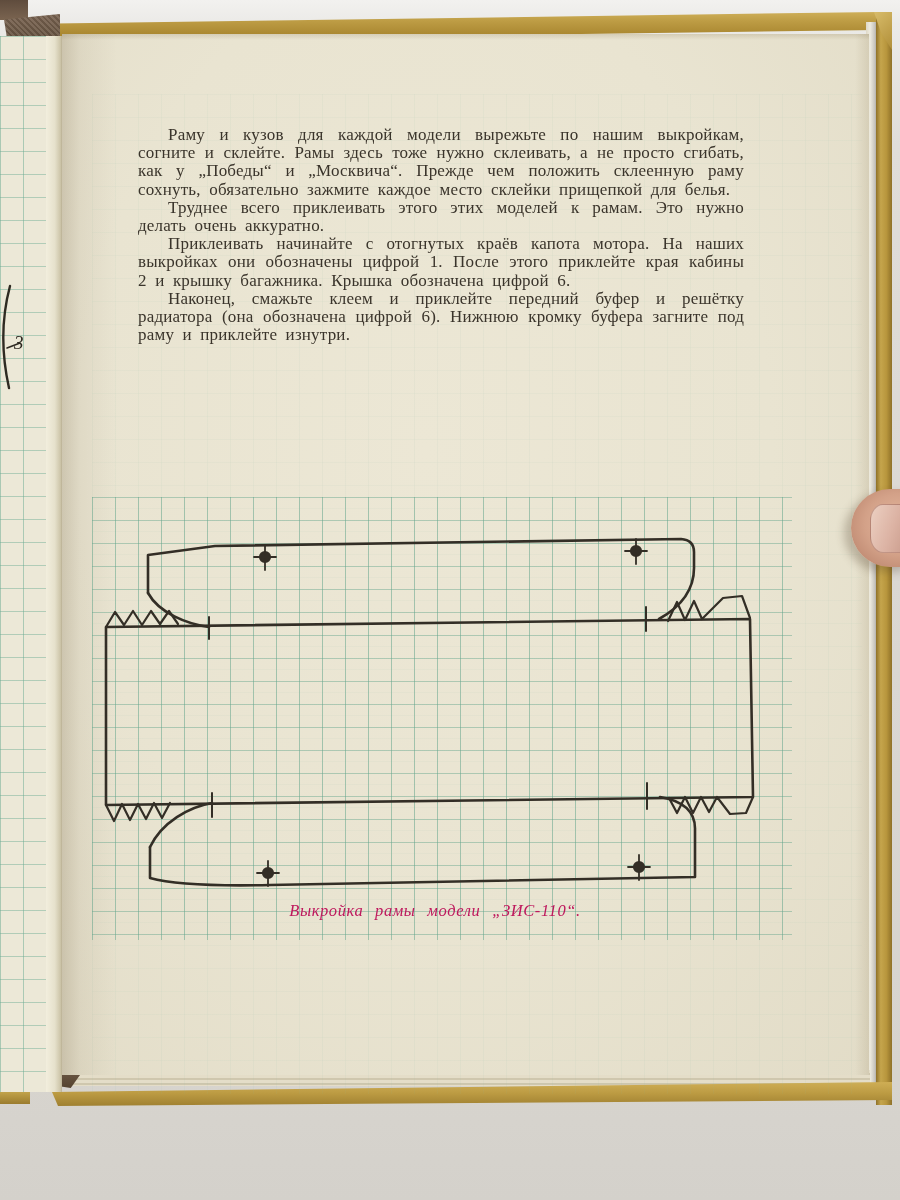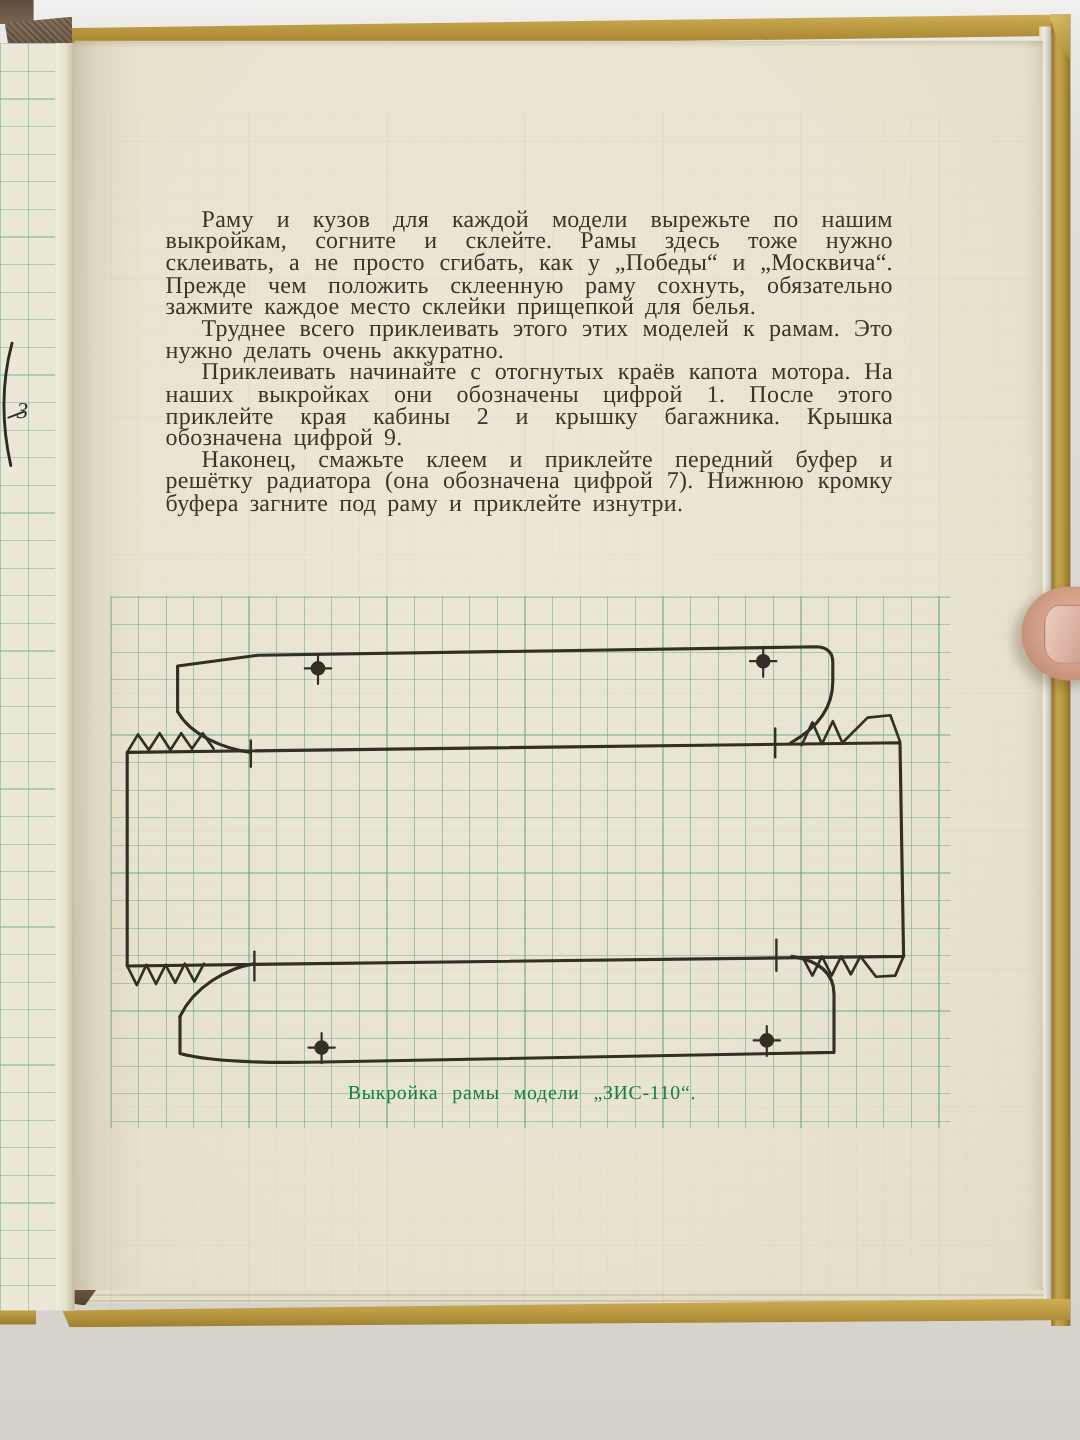--- a/index.html
+++ b/index.html
@@ -62,32 +62,32 @@
     background:linear-gradient(180deg,rgba(120,100,60,.18),rgba(120,100,60,0));}
   .page-right-shade{right:0;top:0;width:14px;height:100%;
     background:linear-gradient(270deg,rgba(120,100,60,.14),rgba(120,100,60,0));}
   .faint-grid{left:30px;top:60px;width:770px;height:1000px;opacity:.5;
     background-image:
       repeating-linear-gradient(to right,rgba(140,185,165,.14) 0 1px,transparent 1px 23px),
       repeating-linear-gradient(to bottom,rgba(140,185,165,.13) 0 1px,transparent 1px 23px);}
 
   
   .text-block{left:138px;top:126px;width:606px;color:#3a342b;
-    font-size:20px;line-height:18.2px;text-align:justify;
-    letter-spacing:.2px;word-spacing:4px;margin-top:48px;}
+    font-size:17px;line-height:18.2px;text-align:justify;
+    letter-spacing:.2px;word-spacing:4px;}
   .text-block p{margin:0;text-indent:30px;}
 
   
   .diagram-grid{left:92px;top:497px;width:700px;height:443px;
     background-image:
       repeating-linear-gradient(to right,rgba(100,165,140,.52) 0 1px,transparent 1px 23px),
       repeating-linear-gradient(to bottom,rgba(100,165,140,.46) 0 1px,transparent 1px 23px);}
   svg.pattern{left:85px;top:500px;width:745px;height:440px;overflow:visible;}
   .figure-caption{left:85px;top:901px;width:700px;text-align:center;
-    font-size:16.5px;color:#15803d;letter-spacing:.6px;word-spacing:7px;}
+    font-style:italic;font-size:16.5px;color:#be185d;letter-spacing:.6px;word-spacing:7px;}
   svg.fragment{left:0;top:248px;width:60px;height:120px;overflow:visible;}
 
   
   .thumb{left:851px;top:489px;width:60px;height:78px;z-index:9;
     background:radial-gradient(ellipse at 78% 45%,#e6b89f 0%,#d3a188 50%,#c08b73 80%,#aa7860 100%);
     border-radius:40px 4px 4px 40px / 40px 4px 4px 40px;
     box-shadow:-7px 5px 9px rgba(80,62,40,.28);}
   .thumb-nail{position:absolute;left:19px;top:15px;width:37px;height:47px;
     border-radius:13px 9px 9px 13px / 17px 12px 12px 17px;
     background:linear-gradient(110deg,#ecd0c2 0%,#dcb3a4 55%,#c89a8a 100%);
@@ -120,22 +120,22 @@
 <div class="abs right-page">
   <div class="abs gutter-shade"></div>
   <div class="abs page-top-shade"></div>
   <div class="abs page-right-shade"></div>
   <div class="abs faint-grid"></div>
 </div>
 
 <div class="abs text-block">
   <p>Раму и кузов для каждой модели вырежьте по нашим выкройкам, согните и склейте. Рамы здесь тоже нужно склеивать, а не просто сгибать, как у „Победы“ и „Москвича“. Прежде чем положить склеенную раму сохнуть, обязательно зажмите каждое место склейки прищепкой для белья.</p>
   <p>Труднее всего приклеивать этого этих моделей к рамам. Это нужно делать очень аккуратно.</p>
-  <p>Приклеивать начинайте с отогнутых краёв капота мотора. На наших выкройках они обозначены цифрой 1. После этого приклейте края кабины 2 и крышку багажника. Крышка обозначена цифрой 9.</p>
-  <p>Наконец, смажьте клеем и приклейте передний буфер и решётку радиатора (она обозначена цифрой 7). Нижнюю кромку буфера загните под раму и приклейте изнутри.</p>
+  <p>Приклеивать начинайте с отогнутых краёв капота мотора. На наших выкройках они обозначены цифрой 1. После этого приклейте края кабины 2 и крышку багажника. Крышка обозначена цифрой 6.</p>
+  <p>Наконец, смажьте клеем и приклейте передний буфер и решётку радиатора (она обозначена цифрой 6). Нижнюю кромку буфера загните под раму и приклейте изнутри.</p>
 </div>
 
 <div class="abs diagram-grid"></div>
 
 <svg class="abs pattern" viewBox="0 0 745 440" fill="none" stroke="#332e26" stroke-width="2.6" stroke-linejoin="round" stroke-linecap="round">
 
   <path d="M21,127 L665,119 L668,297 L21,305 Z"></path>
 
   <path stroke-width="2.2" d="M21,127 L30,112 L39,125 L48,111 L57,125 L66,111 L75,124 L84,111 L93,124"></path>
   <path stroke-width="2.2" d="M583,121 L592,102 L600,120 L609,101 L617,119 L638,98 L657,96 L665,118"></path>

